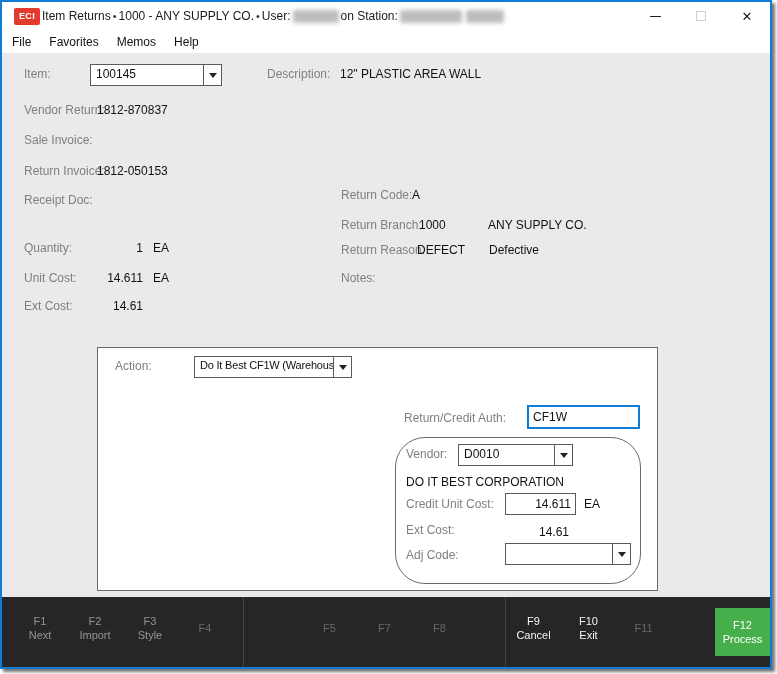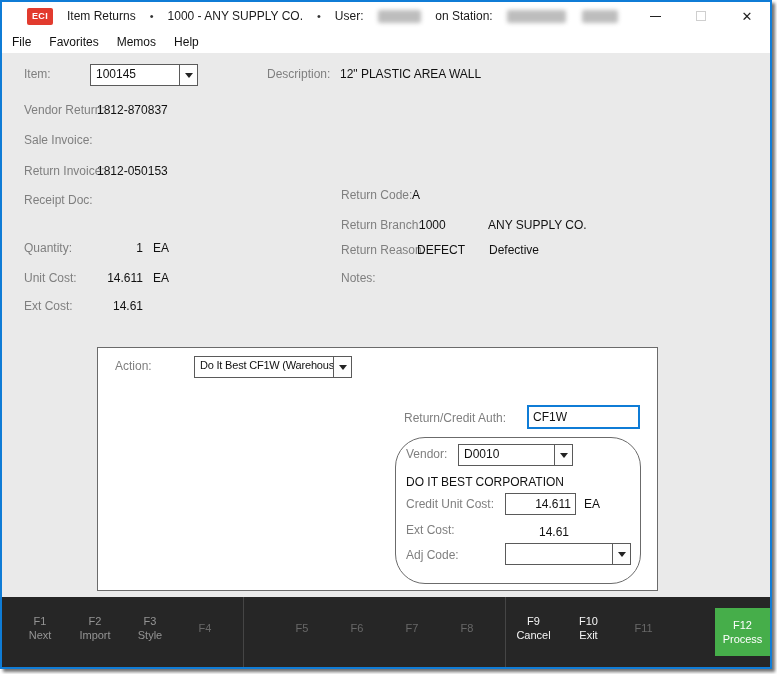--- a/index.html
+++ b/index.html
@@ -3,21 +3,21 @@
 <meta charset="utf-8">
 <style>
   * { margin:0; padding:0; box-sizing:border-box; }
   html,body { width:777px; height:674px; background:#ffffff; font-family:"Liberation Sans", sans-serif; overflow:hidden; }
   #window {
     position:absolute; left:0; top:0; width:772px; height:669px;
     border:2px solid #0f7cd6; background:#eaeaea;
     box-shadow:3px 3px 3px rgba(0,0,0,0.55);
   }
   
-  .titlebar { height:28px; background:#ffffff; display:flex; align-items:center; gap:14px; padding-left:25px; font-size:12px; color:#1a1a1a; }
+  .titlebar { height:28px; background:#ffffff; display:flex; align-items:center; gap:2px; padding-left:12px; font-size:12px; color:#1a1a1a; }
   .app-icon { width:26px; height:17px; background:#e23b2e; border-radius:2px; color:#fff; font-size:9px; font-weight:bold; display:flex; align-items:center; justify-content:center; letter-spacing:0.3px; flex:0 0 auto; }
   .tb-text { white-space:nowrap; }
   .tb-sep { color:#333; font-size:11px; }
   .redact { height:13px; background:#bdbdbd; border-radius:2px; filter:blur(2px); }
   .redact.r1 { width:46px; }
   .redact.r2 { width:62px; margin-right:2px; }
   .redact.r3 { width:38px; }
   .win-controls { margin-left:auto; display:flex; height:28px; }
   .win-btn { width:46px; height:28px; display:flex; align-items:center; justify-content:center; font-size:14px; color:#222; }
   .min-glyph { display:block; width:11px; height:0; border-top:1.5px solid #222; }
@@ -82,21 +82,21 @@
   <div class="menubar">
     <span class="menu-item">File</span>
     <span class="menu-item">Favorites</span>
     <span class="menu-item">Memos</span>
     <span class="menu-item">Help</span>
   </div>
 
   <div class="content">
 
     <span class="lbl" style="left:22px; top:14px;">Item:</span>
-    <div class="dd" style="left:88px; top:11px; width:108px; height:22px;">
+    <div class="dd" style="left:88px; top:11px; width:132px; height:22px;">
       <span class="dd-val">100145</span>
       <span class="dd-btn"></span>
     </div>
     <span class="lbl" style="left:265px; top:14px;">Description:</span>
     <span class="val" style="left:338px; top:14px;">12" PLASTIC AREA WALL</span>
 
     <span class="lbl" style="left:22px; top:50px;">Vendor Return:</span>
     <span class="val" style="left:95px; top:50px;">1812-870837</span>
 
     <span class="lbl" style="left:22px; top:80px;">Sale Invoice:</span>
@@ -186,24 +186,20 @@
         <span>F4</span>
         <span></span>
       </button>
     </div>
     <div class="fn-section mid">
       <button class="fnkey dim">
         <span>F5</span>
         <span></span>
       </button>
       <button class="fnkey dim">
-        <span>F6</span>
-        <span></span>
-      </button>
-      <button class="fnkey dim">
         <span>F7</span>
         <span></span>
       </button>
       <button class="fnkey dim">
         <span>F8</span>
         <span></span>
       </button>
     </div>
     <div class="fn-section">
       <button class="fnkey active">

